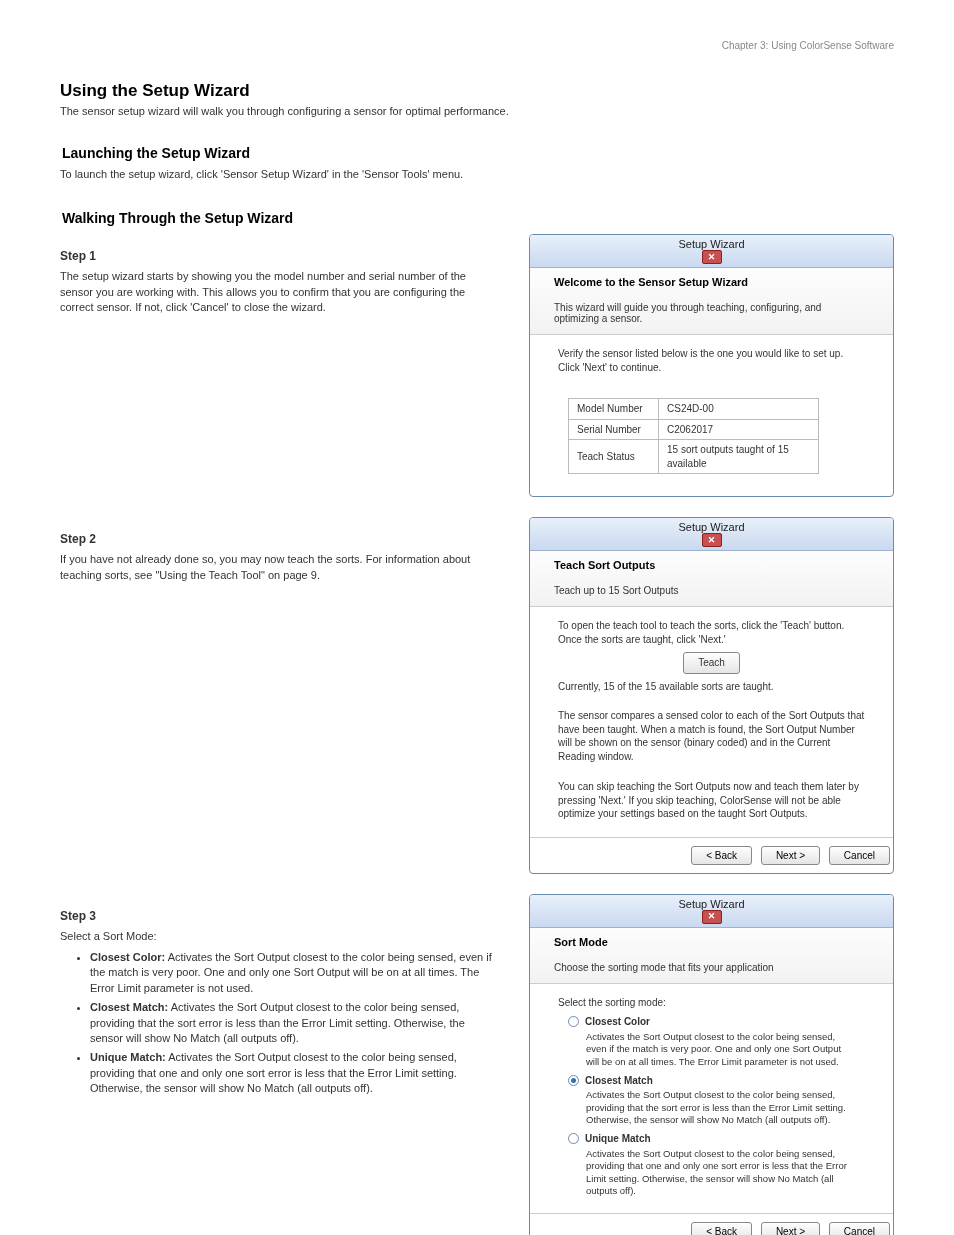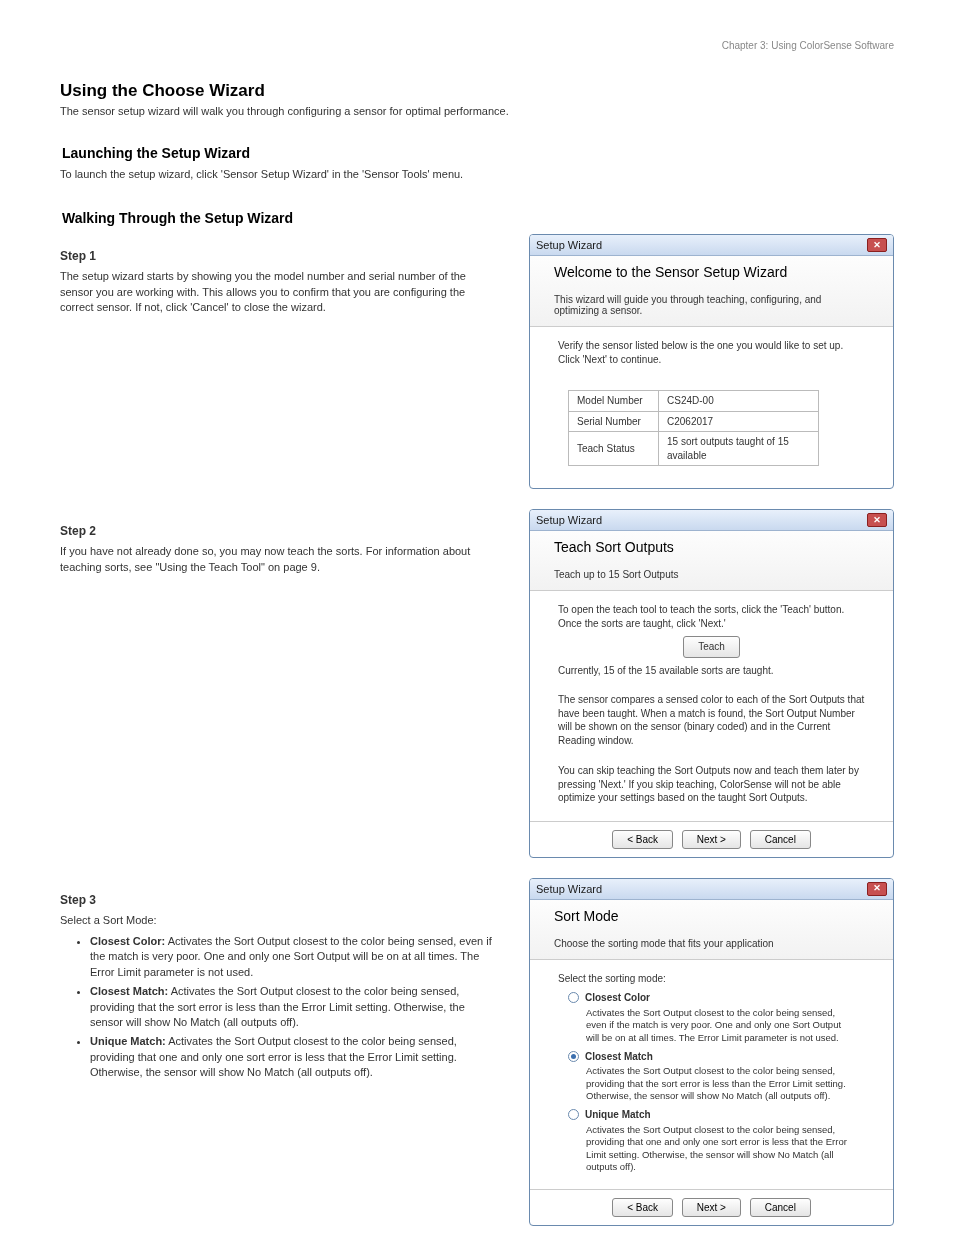--- a/index.html
+++ b/index.html
@@ -40,50 +40,51 @@
   }
   .titlebar {
     background: linear-gradient(#e8f0fb, #c9d9ef);
     padding: 3px 6px;
     font-size: 11px;
     color: #1a1a1a;
     display: flex;
     align-items: center;
     justify-content: space-between;
     border-bottom: 1px solid #9db3cf;
+    flex-direction: column;
   }
   .close-x {
     width: 20px; height: 14px;
     background: #c75050;
     border: 1px solid #8a2020;
     border-radius: 2px;
     display: flex; align-items: center; justify-content: center;
     color: #fff; font-weight: bold; font-size: 9px; line-height: 1;
   }
   .wiz-header {
     background: linear-gradient(#fdfdfd, #f2f2f2);
     padding: 8px 24px 10px 24px;
     border-bottom: 1px solid #ccc;
   }
-  .wiz-header .h1 { font-weight: normal; font-size: 14px; }
+  .wiz-header .h1 { font-weight: bold; font-size: 11px; }
   .wiz-header .h2 { font-size: 10px; color: #333; margin-top: 14px; }
   .wiz-body { padding: 12px 28px 16px 28px; color: #333; font-size: 10px; line-height: 1.35; }
   .wiz-btn {
     display: inline-block;
     padding: 3px 14px;
     font-size: 10px;
     border: 1px solid #888;
     border-radius: 3px;
     background: linear-gradient(#fefefe, #e5e5e5);
     margin: 0 3px;
   }
   .wiz-footer {
     border-top: 1px solid #ccc;
     padding: 8px 0;
-    text-align: center;
+    text-align: right;
   }
   table.sensor-table { border-collapse: collapse; margin: 24px 0 6px 10px; }
   table.sensor-table td {
     border: 1px solid #bbb;
     padding: 3px 8px;
     font-size: 10px;
   }
   table.sensor-table td.label { width: 90px; }
   table.sensor-table td.val { width: 160px; }
   .radio-opt { display: flex; align-items: flex-start; margin: 6px 0 2px 10px; gap: 6px; }
@@ -99,21 +100,21 @@
   .radio-label { font-weight: bold; font-size: 10px; }
   .radio-desc { font-size: 9.5px; color: #333; margin: 2px 10px 0 28px; line-height: 1.3; }
   .page-num { position: absolute; bottom: 32px; right: 60px; font-size: 11px; color: #000; }
 </style>
 </head>
 <body>
 
 <div class="page">
   <div class="header-meta">Chapter 3: Using ColorSense Software</div>
 
-  <div class="doc-title">Using the Choose Wizard</div>
+  <div class="doc-title">Using the Setup Wizard</div>
   <div class="doc-subtitle">The sensor setup wizard will walk you through configuring a sensor for optimal performance.</div>
 
   <h3>Launching the Setup Wizard</h3>
   <div class="section-body">To launch the setup wizard, click 'Sensor Setup Wizard' in the 'Sensor Tools' menu.</div>
 
   <h3>Walking Through the Setup Wizard</h3>
 
   <div class="two-col">
     <div class="left-text">
       <div class="step-title">Step 1</div>

